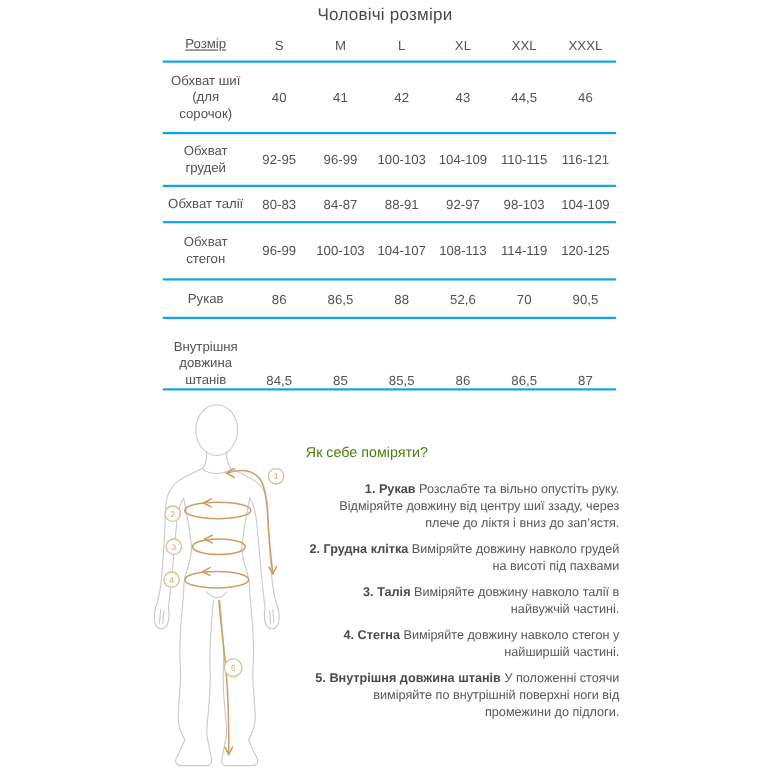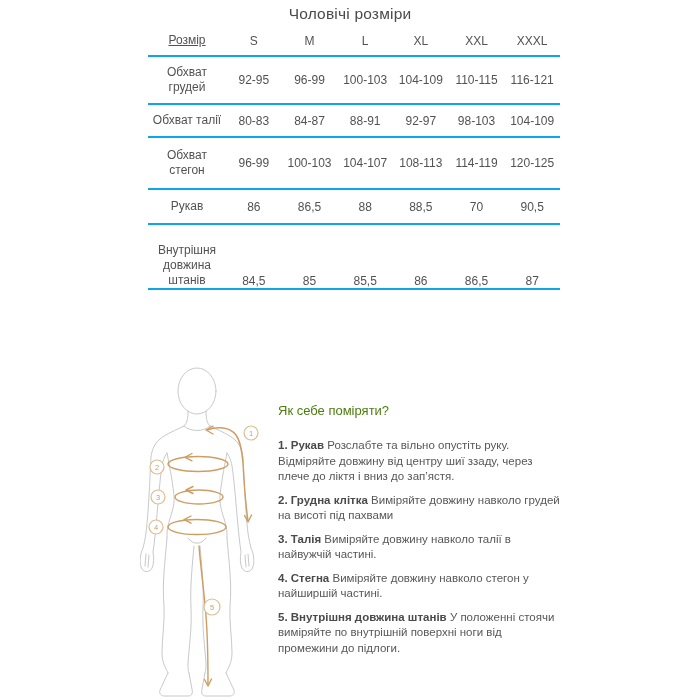--- a/index.html
+++ b/index.html
@@ -24,41 +24,52 @@
   .h-r5 { height:65px;align-items:flex-end; }
   .size-label { text-decoration:underline; cursor:pointer; }
 
   
   .figure { position:absolute; left:140px; top:358px; width:150px; height:342px; }
   .figure svg { display:block; }
 
   
   .guide { position:absolute; left:278px; top:403px; width:285px; }
   .guide-h { font-size:13px; font-weight:normal; color:#4d7c0f; margin:0 0 20px 0; }
-  .guide p { font-size:11.5px; line-height:15.5px; margin:0 0 8px 0; color:#575757; }
+  .guide p { font-size:11.5px; line-height:15.5px; margin:0 0 8px 0; color:#575757;text-align:right; }
   .guide b { color:#4a4a4a; }
 </style>
 </head>
 <body>
 
 <div class="page">
 
   <div class="title">Чоловічі розміри</div>
 
   <div class="sizes-table">
     <div class="trow h-head">
       <div class="cell lbl size-label">Розмір</div>
       <div class="cell">S</div>
       <div class="cell">M</div>
       <div class="cell">L</div>
       <div class="cell">XL</div>
       <div class="cell">XXL</div>
       <div class="cell">XXXL</div>
     </div>
 
+    <div class="trow h-r0">
+      <div class="cell lbl">Обхват шиї
+(для
+сорочок)</div>
+      <div class="cell">40</div>
+      <div class="cell">41</div>
+      <div class="cell">42</div>
+      <div class="cell">43</div>
+      <div class="cell">44,5</div>
+      <div class="cell">46</div>
+    </div>
 
     <div class="trow h-r1">
       <div class="cell lbl">Обхват
 грудей</div>
       <div class="cell">92-95</div>
       <div class="cell">96-99</div>
       <div class="cell">100-103</div>
       <div class="cell">104-109</div>
       <div class="cell">110-115</div>
       <div class="cell">116-121</div>
@@ -83,21 +94,21 @@
       <div class="cell">108-113</div>
       <div class="cell">114-119</div>
       <div class="cell">120-125</div>
     </div>
 
     <div class="trow h-r4">
       <div class="cell lbl">Рукав</div>
       <div class="cell">86</div>
       <div class="cell">86,5</div>
       <div class="cell">88</div>
-      <div class="cell">88,5</div>
+      <div class="cell">52,6</div>
       <div class="cell">70</div>
       <div class="cell">90,5</div>
     </div>
 
     <div class="trow h-r5">
       <div class="cell lbl">Внутрішня
 довжина
 штанів</div>
       <div class="cell">84,5</div>
       <div class="cell">85</div>

